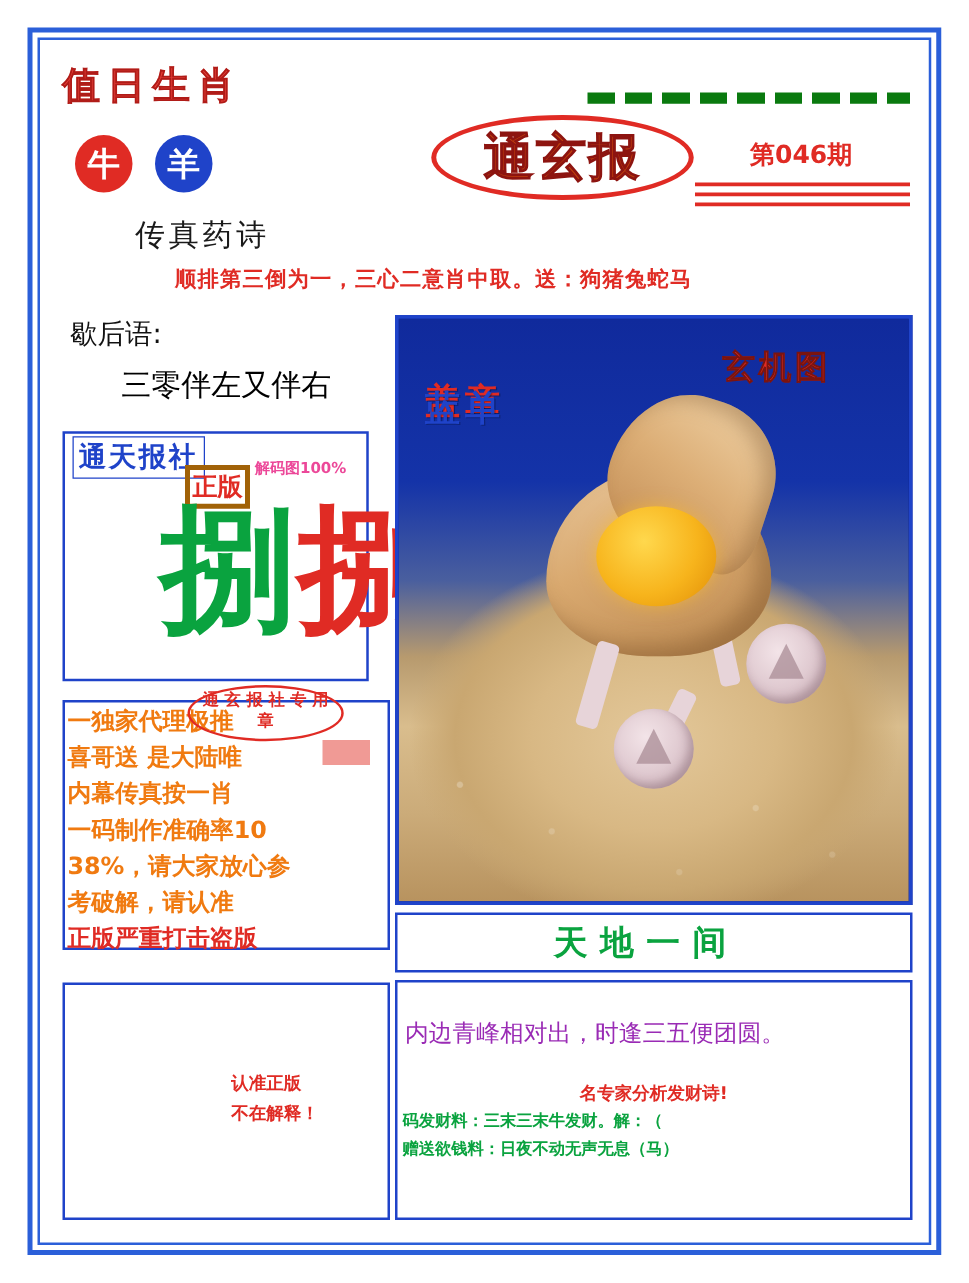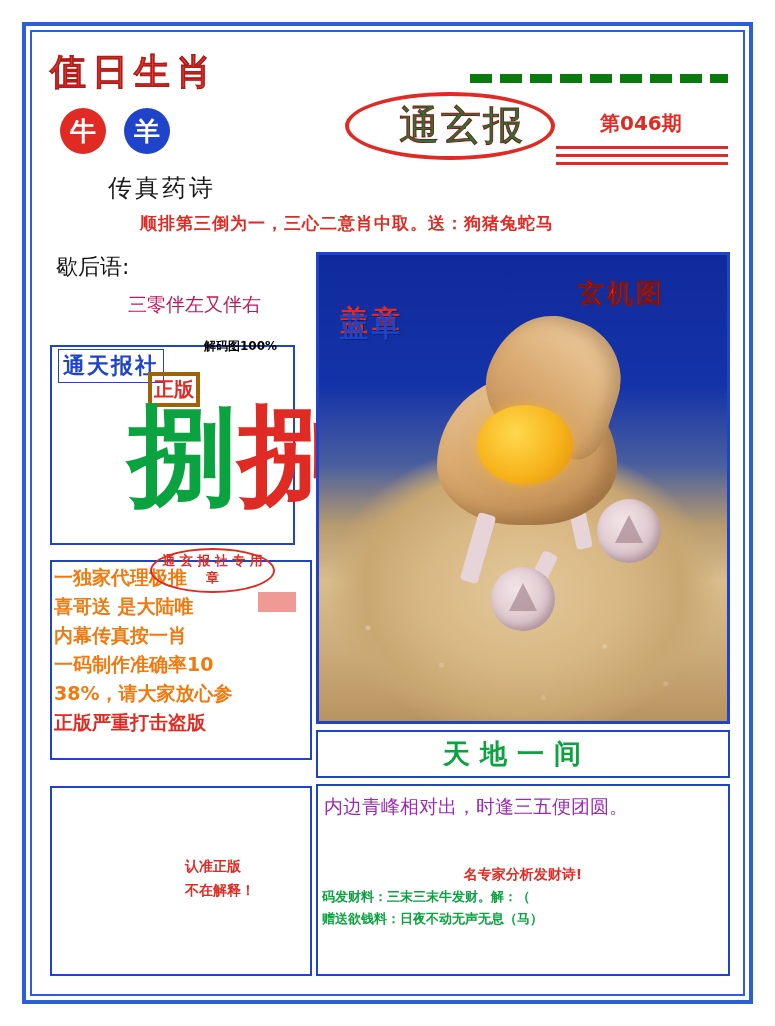--- a/index.html
+++ b/index.html
@@ -28,21 +28,21 @@
     left:30px;top:30px;
     width:715px;height:966px;
     border:2px solid #2b5fd9;
     box-sizing:border-box;
   }
 
   
   .title-zhiri{
     position:absolute;
     left:50px;top:48px;
-    font-size:36px;
+    font-size:30px;
     font-weight:bold;
     color:#e8403a;
     letter-spacing:6px;
     font-family:"DejaVu Sans", sans-serif;
     -webkit-text-stroke:0.5px #b01c18;
   }
   .zodiac-row{
     position:absolute;
     left:60px;top:108px;
     display:flex;
@@ -75,25 +75,25 @@
   .masthead .ellipse{
     position:absolute;
     left:0;top:0;
     width:210px;height:68px;
     border:4px solid #e02b24;
     border-radius:50%;
     box-sizing:border-box;
   }
   .masthead .mh-text{
     position:absolute;
-    left:12px;top:6px;width:210px;
+    left:0;top:6px;width:210px;
     text-align:center;
     font-size:40px;
-    font-weight:normal;
-    color:#15803d;
+    font-weight:bold;
+    color:#c2410c;
     letter-spacing:2px;
     -webkit-text-stroke:1px #8d1410;
   }
   .issue{
     position:absolute;
     left:600px;top:110px;
     font-size:20px;
     color:#e02b24;
     font-weight:bold;
   }
@@ -135,23 +135,23 @@
 
   
   .xiehouyu-label{
     position:absolute;
     left:56px;top:252px;
     font-size:22px;
     color:#111;
   }
   .xiehouyu-line1{
     position:absolute;
-    left:128px;top:292px;
-    font-size:19px;
-    color:#be185d;
+    left:97px;top:292px;
+    font-size:24px;
+    color:#000000;
   }
   .xiehouyu-line2{
     position:absolute;
     left:56px;top:320px;
     font-size:19px;
     color:#111;
     letter-spacing:0px;
   }
 
   
@@ -168,23 +168,23 @@
     left:58px;top:349px;
     font-size:22px;
     font-weight:bold;
     color:#1f43c9;
     border:1px solid #1f43c9;
     padding:1px 4px;
     letter-spacing:2px;
   }
   .tt-sub{
     position:absolute;
-    left:204px;top:338px;
+    left:204px;top:366px;
     font-size:12px;
-    color:#000000;
+    color:#ec4899;
     font-weight:bold;
   }
   .tt-zhengban{
     position:absolute;
     left:148px;top:372px;
     font-size:20px;
     color:#e02b24;
     font-weight:bold;
     border:4px solid #a16207;
     padding:0 2px;
@@ -409,20 +409,21 @@
     box-sizing:border-box;
     background:#fff;
   }
   .poem-line{
     position:absolute;
     left:324px;
     width:400px;
     font-size:19px;
     color:#9a2bb5;
     letter-spacing:0px;
+    margin-top:20px;
   }
   .poem-1{top:794px;}
   .poem-2{top:826px;}
   .expert-title{
     position:absolute;
     left:316px;top:866px;
     width:414px;
     text-align:center;
     font-size:14px;
     color:#e02b24;
@@ -479,20 +480,21 @@
     <span class="g">捌</span><span class="r">捌</span>
   </div>
 
   <div class="box-orange"></div>
   <div class="orange-text">
     <div>一独家代理极推</div>
     <div>喜哥送  是大陆唯</div>
     <div>  内幕传真按一肖</div>
     <div>一码制作准确率10</div>
     <div>38%，请大家放心参</div>
+    <div>考破解，请认准</div>
     <div class="orange-line-last">正版严重打击盗版</div>
   </div>
   <div class="stamp-ellipse"></div>
   <div class="stamp-text">通  玄  报  社  专  用  章</div>
   <div class="stamp-red-block"></div>
 
   <div class="box-bottom-left"></div>
   <div class="bl-text1">认准正版</div>
   <div class="bl-text2">不在解释！</div>
 

